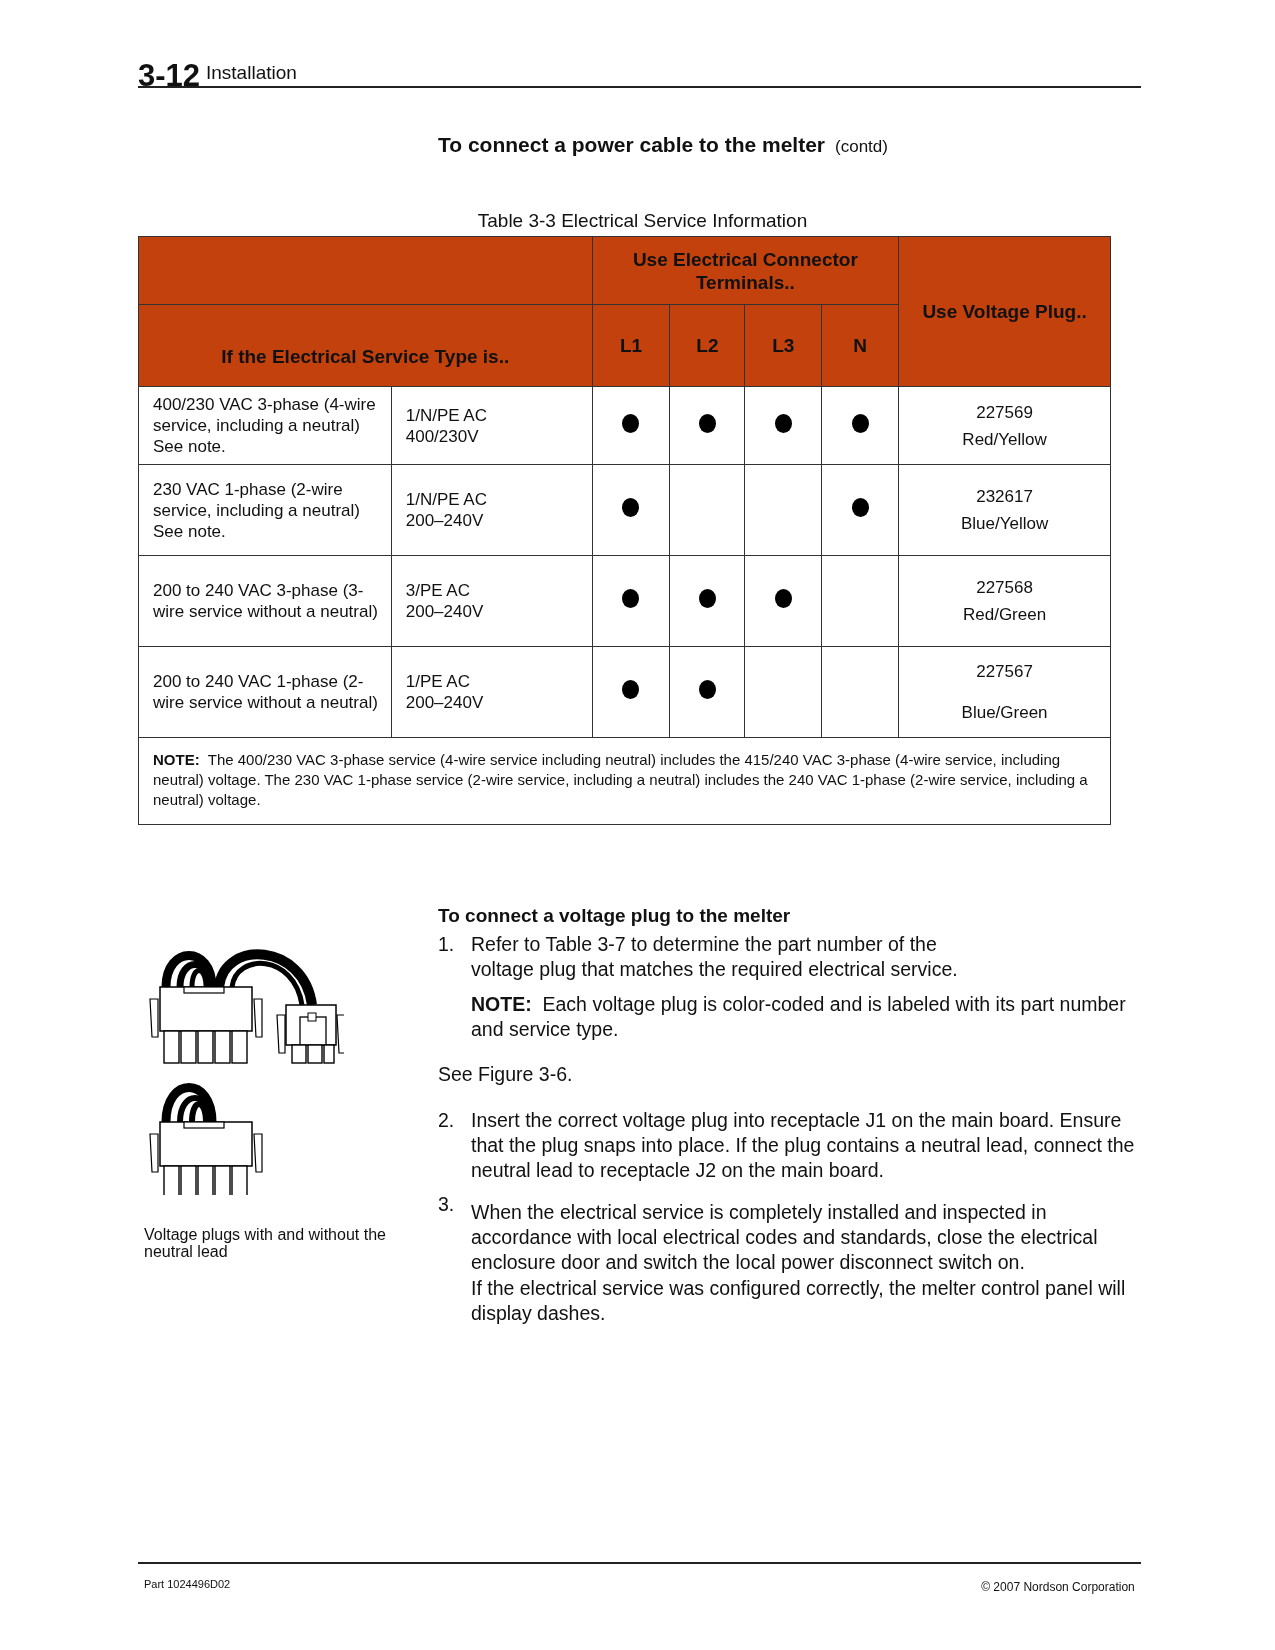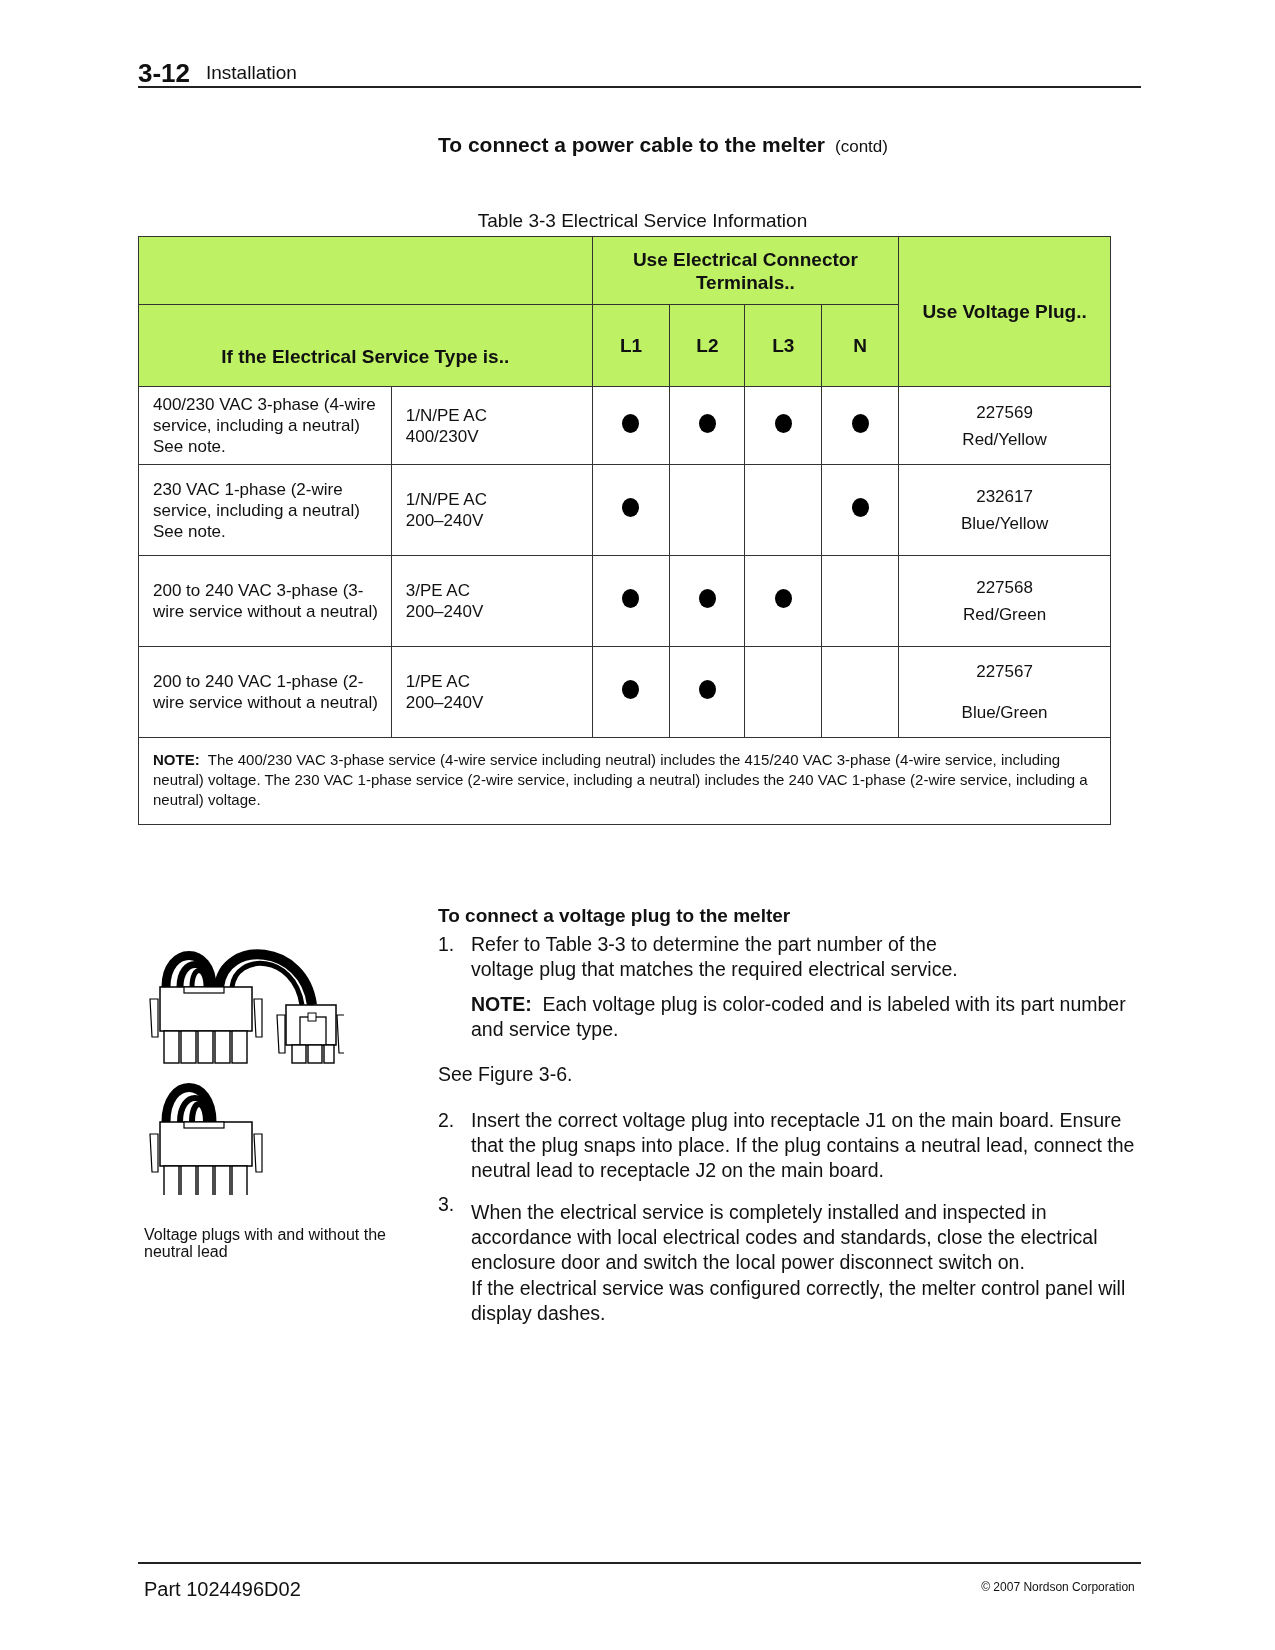--- a/index.html
+++ b/index.html
@@ -1,38 +1,38 @@
 <!DOCTYPE html>
 <html><head>
 <meta charset="utf-8">
 <style>
   html, body { margin:0; padding:0; background:#fff; }
   body { width:1275px; height:1650px; position:relative; font-family:"Liberation Sans", sans-serif; color:#111; overflow:hidden; }
   .abs { position:absolute; }
-  .hdr-num { left:138px; top:58px; font-size:26px; font-weight:bold; }
+  .hdr-num { left:138px; top:58px; font-size:31px; font-weight:bold; }
   .hdr-sec { left:206px; top:62px; font-size:19px; }
   .hdr-rule { left:138px; top:86px; width:1003px; height:2px; background:#222; }
   .title { left:438px; top:133px; font-size:21px; font-weight:bold; }
   .title .contd { font-size:17px; font-weight:normal; margin-left:10px; }
   .caption { left:0; width:1275px; top:210px; font-size:19px; text-align:center; padding-left:10px; box-sizing:border-box; }
   table.svc { position:absolute; left:138px; top:236px; width:973px; border-collapse:collapse; }
   table.svc td, table.svc th { border:1.5px solid #333; padding:0; }
-  th { background:#bef264; font-weight:bold; font-size:19px; }
+  th { background:#c2410c; font-weight:bold; font-size:19px; }
   td { font-size:17px; line-height:21px; vertical-align:middle; }
   .desc { padding-left:14px !important; text-align:left; }
   .cen { text-align:center; }
   .dot { display:inline-block; width:17px; height:19px; border-radius:50%; background:#000; }
   .note-cell { padding:12px 14px 14px 14px !important; font-size:15px; line-height:20px; }
   .sub { left:438px; top:905px; font-size:19px; font-weight:bold; }
   .body { font-size:19.5px; line-height:25px; }
   .num { position:absolute; left:438px; }
   .txt { position:absolute; left:471px; width:680px; }
   .figcap { left:144px; top:1226px; width:270px; font-size:16px; line-height:17px; }
   .foot-rule { left:138px; top:1562px; width:1003px; height:2px; background:#222; }
-  .foot-left { left:144px; top:1578px; font-size:20px; }
+  .foot-left { left:144px; top:1578px; font-size:11px; }
   .foot-right { left:980px; top:1580px; width:156px; text-align:center; font-size:12px; }
 </style>
 </head>
 <body>
 
 <div class="abs hdr-num">3-12</div>
 <div class="abs hdr-sec">Installation</div>
 <div class="abs hdr-rule"></div>
 
 <div class="abs title">
@@ -167,21 +167,21 @@
       <rect x="88" y="86" width="15" height="32"></rect>
     </g>
   </g>
 </svg>
 <div class="abs figcap">Voltage plugs with and without the neutral lead</div>
 
 <div class="abs sub">To connect a voltage plug to the melter</div>
 
 <div class="body">
   <div class="num" style="top:932px">1.</div>
-  <div class="txt" style="top:932px;width:520px">Refer to Table 3-3 to determine the part number of the voltage plug that matches the required electrical service.</div>
+  <div class="txt" style="top:932px;width:520px">Refer to Table 3-7 to determine the part number of the voltage plug that matches the required electrical service.</div>
   <div class="txt" style="top:992px"><b>NOTE:</b>&nbsp; <span>Each voltage plug is color-coded and is labeled with its part number and service type.</span></div>
   <div class="num" style="top:1062px">See Figure 3-6.</div>
   <div class="num" style="top:1108px">2.</div>
   <div class="txt" style="top:1108px">Insert the correct voltage plug into receptacle J1 on the main board. Ensure that the plug snaps into place. If the plug contains a neutral lead, connect the neutral lead to receptacle J2 on the main board.</div>
   <div class="num" style="top:1192px">3.</div>
   <div class="txt" style="top:1200px">When the electrical service is completely installed and inspected in accordance with local electrical codes and standards, close the electrical enclosure door and switch the local power disconnect switch on.</div>
   <div class="txt" style="top:1276px">If the electrical service was configured correctly, the melter control panel will display dashes.</div>
 </div>
 
 <div class="abs foot-rule"></div>

